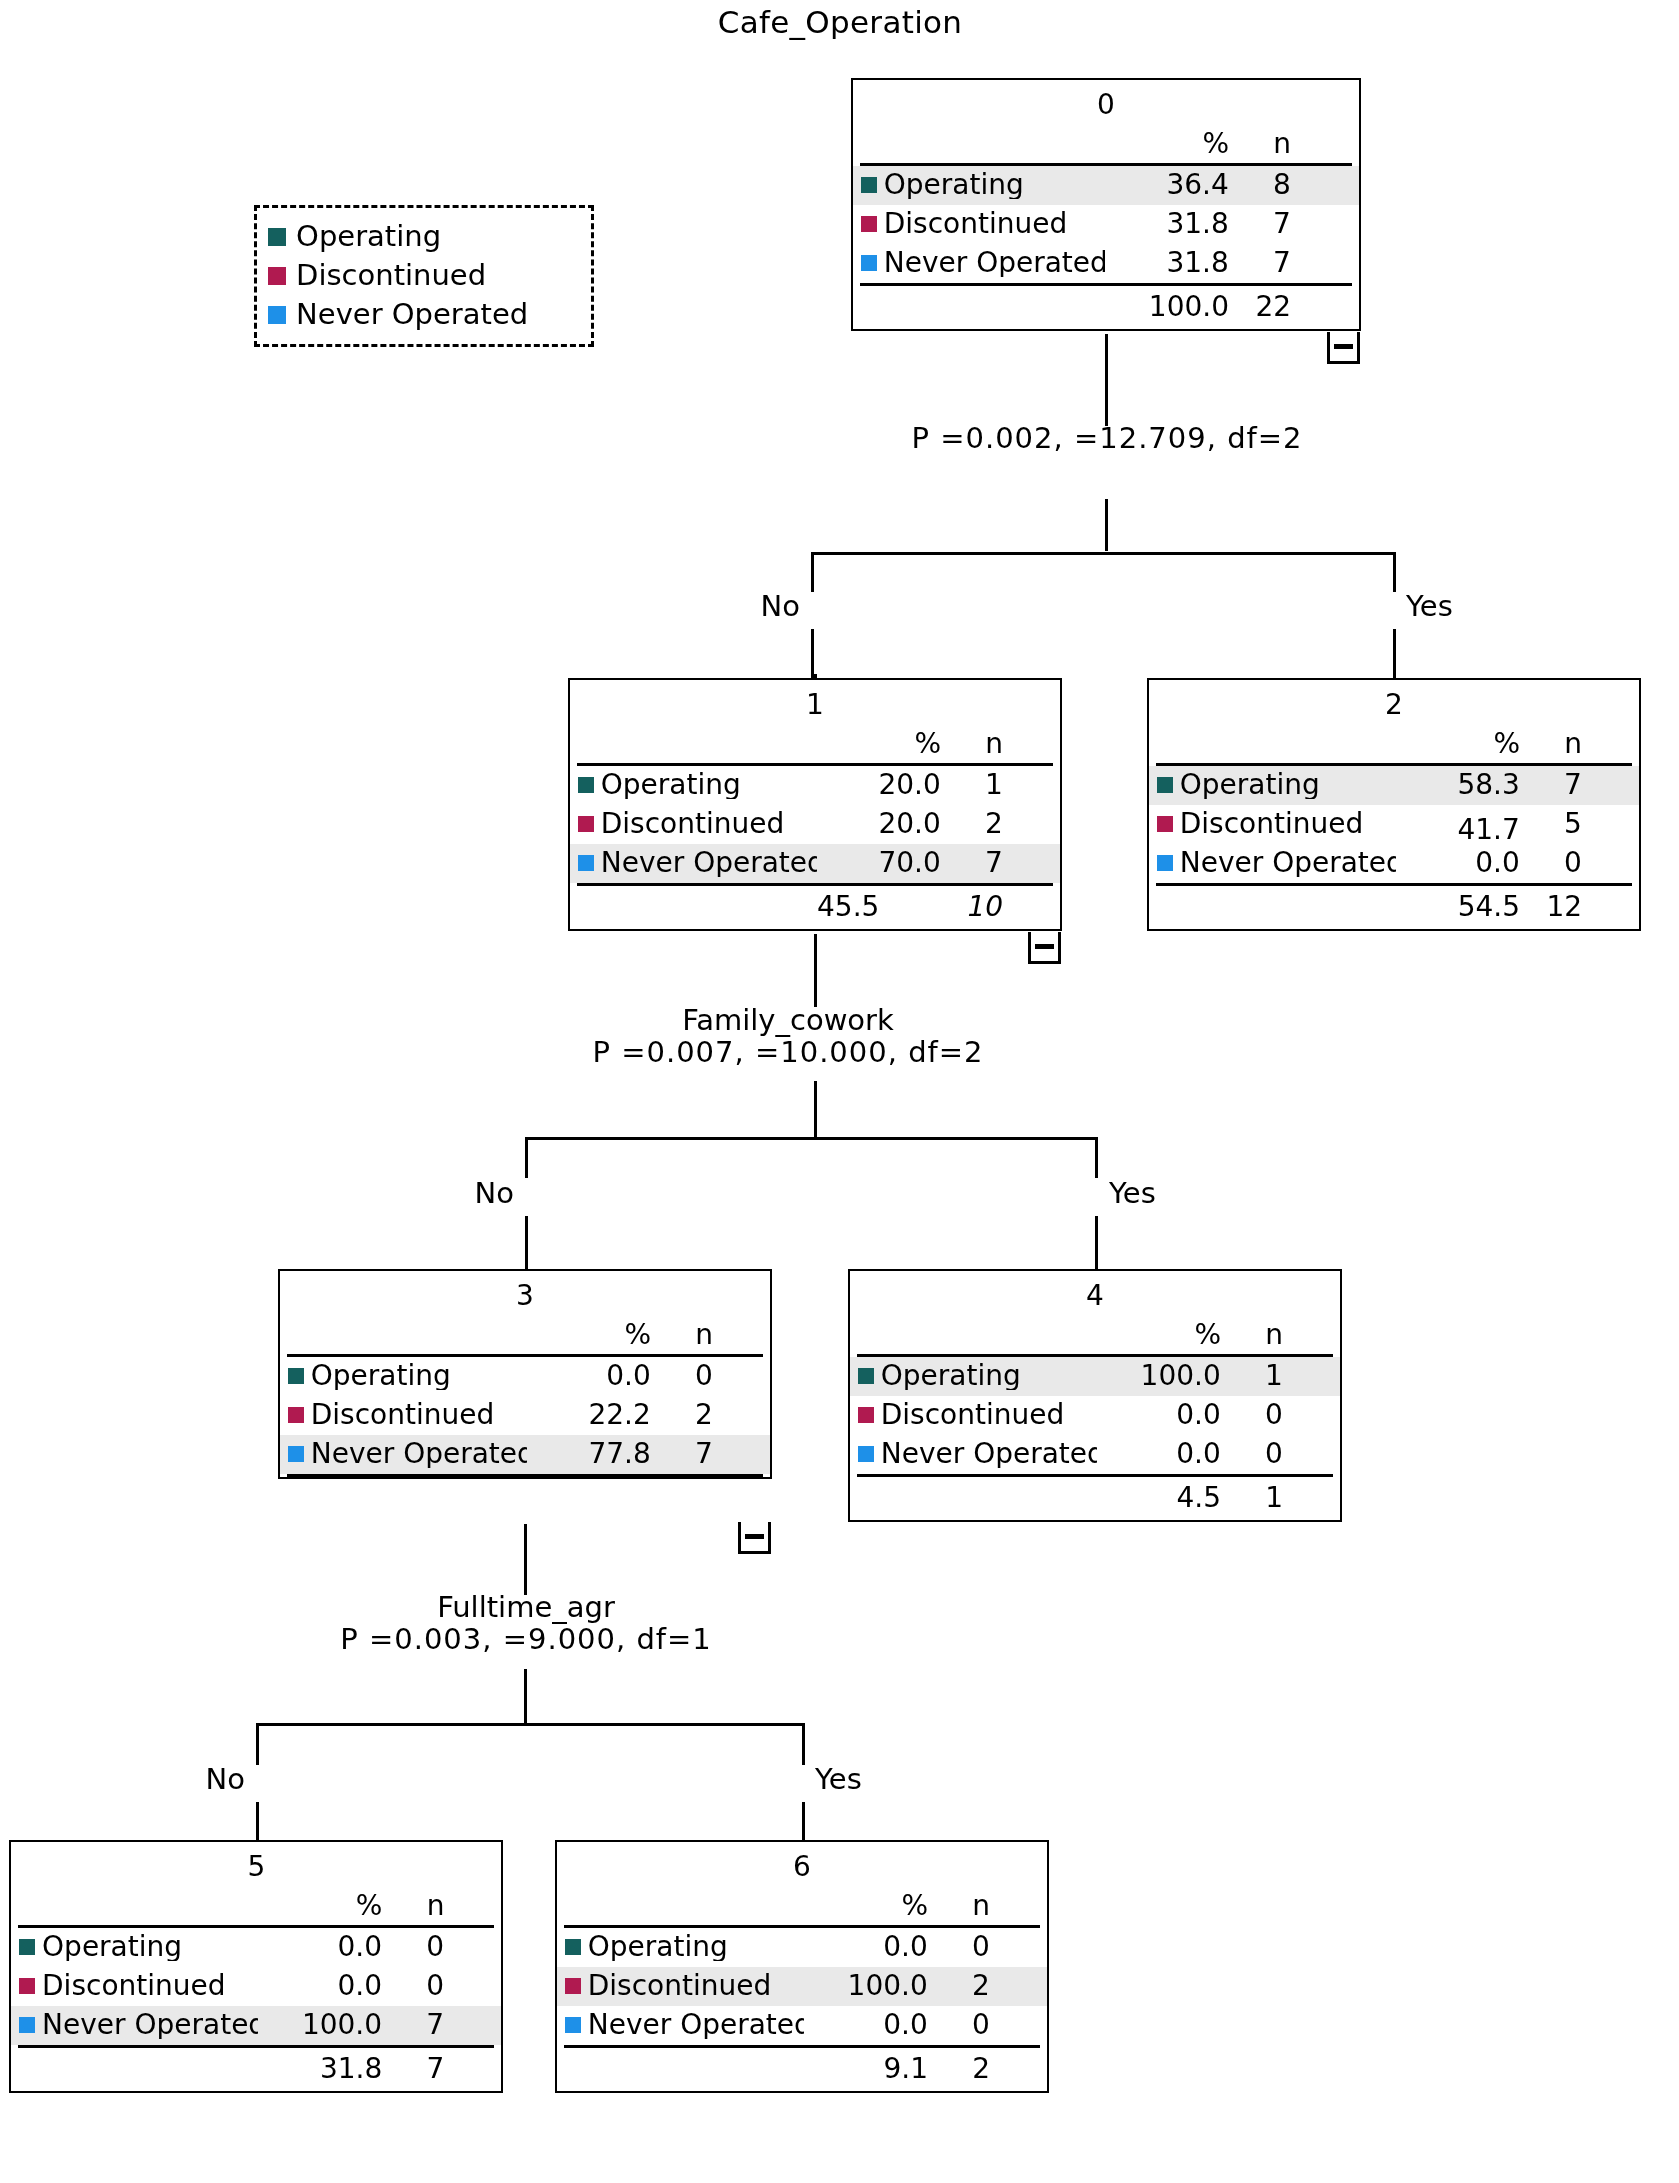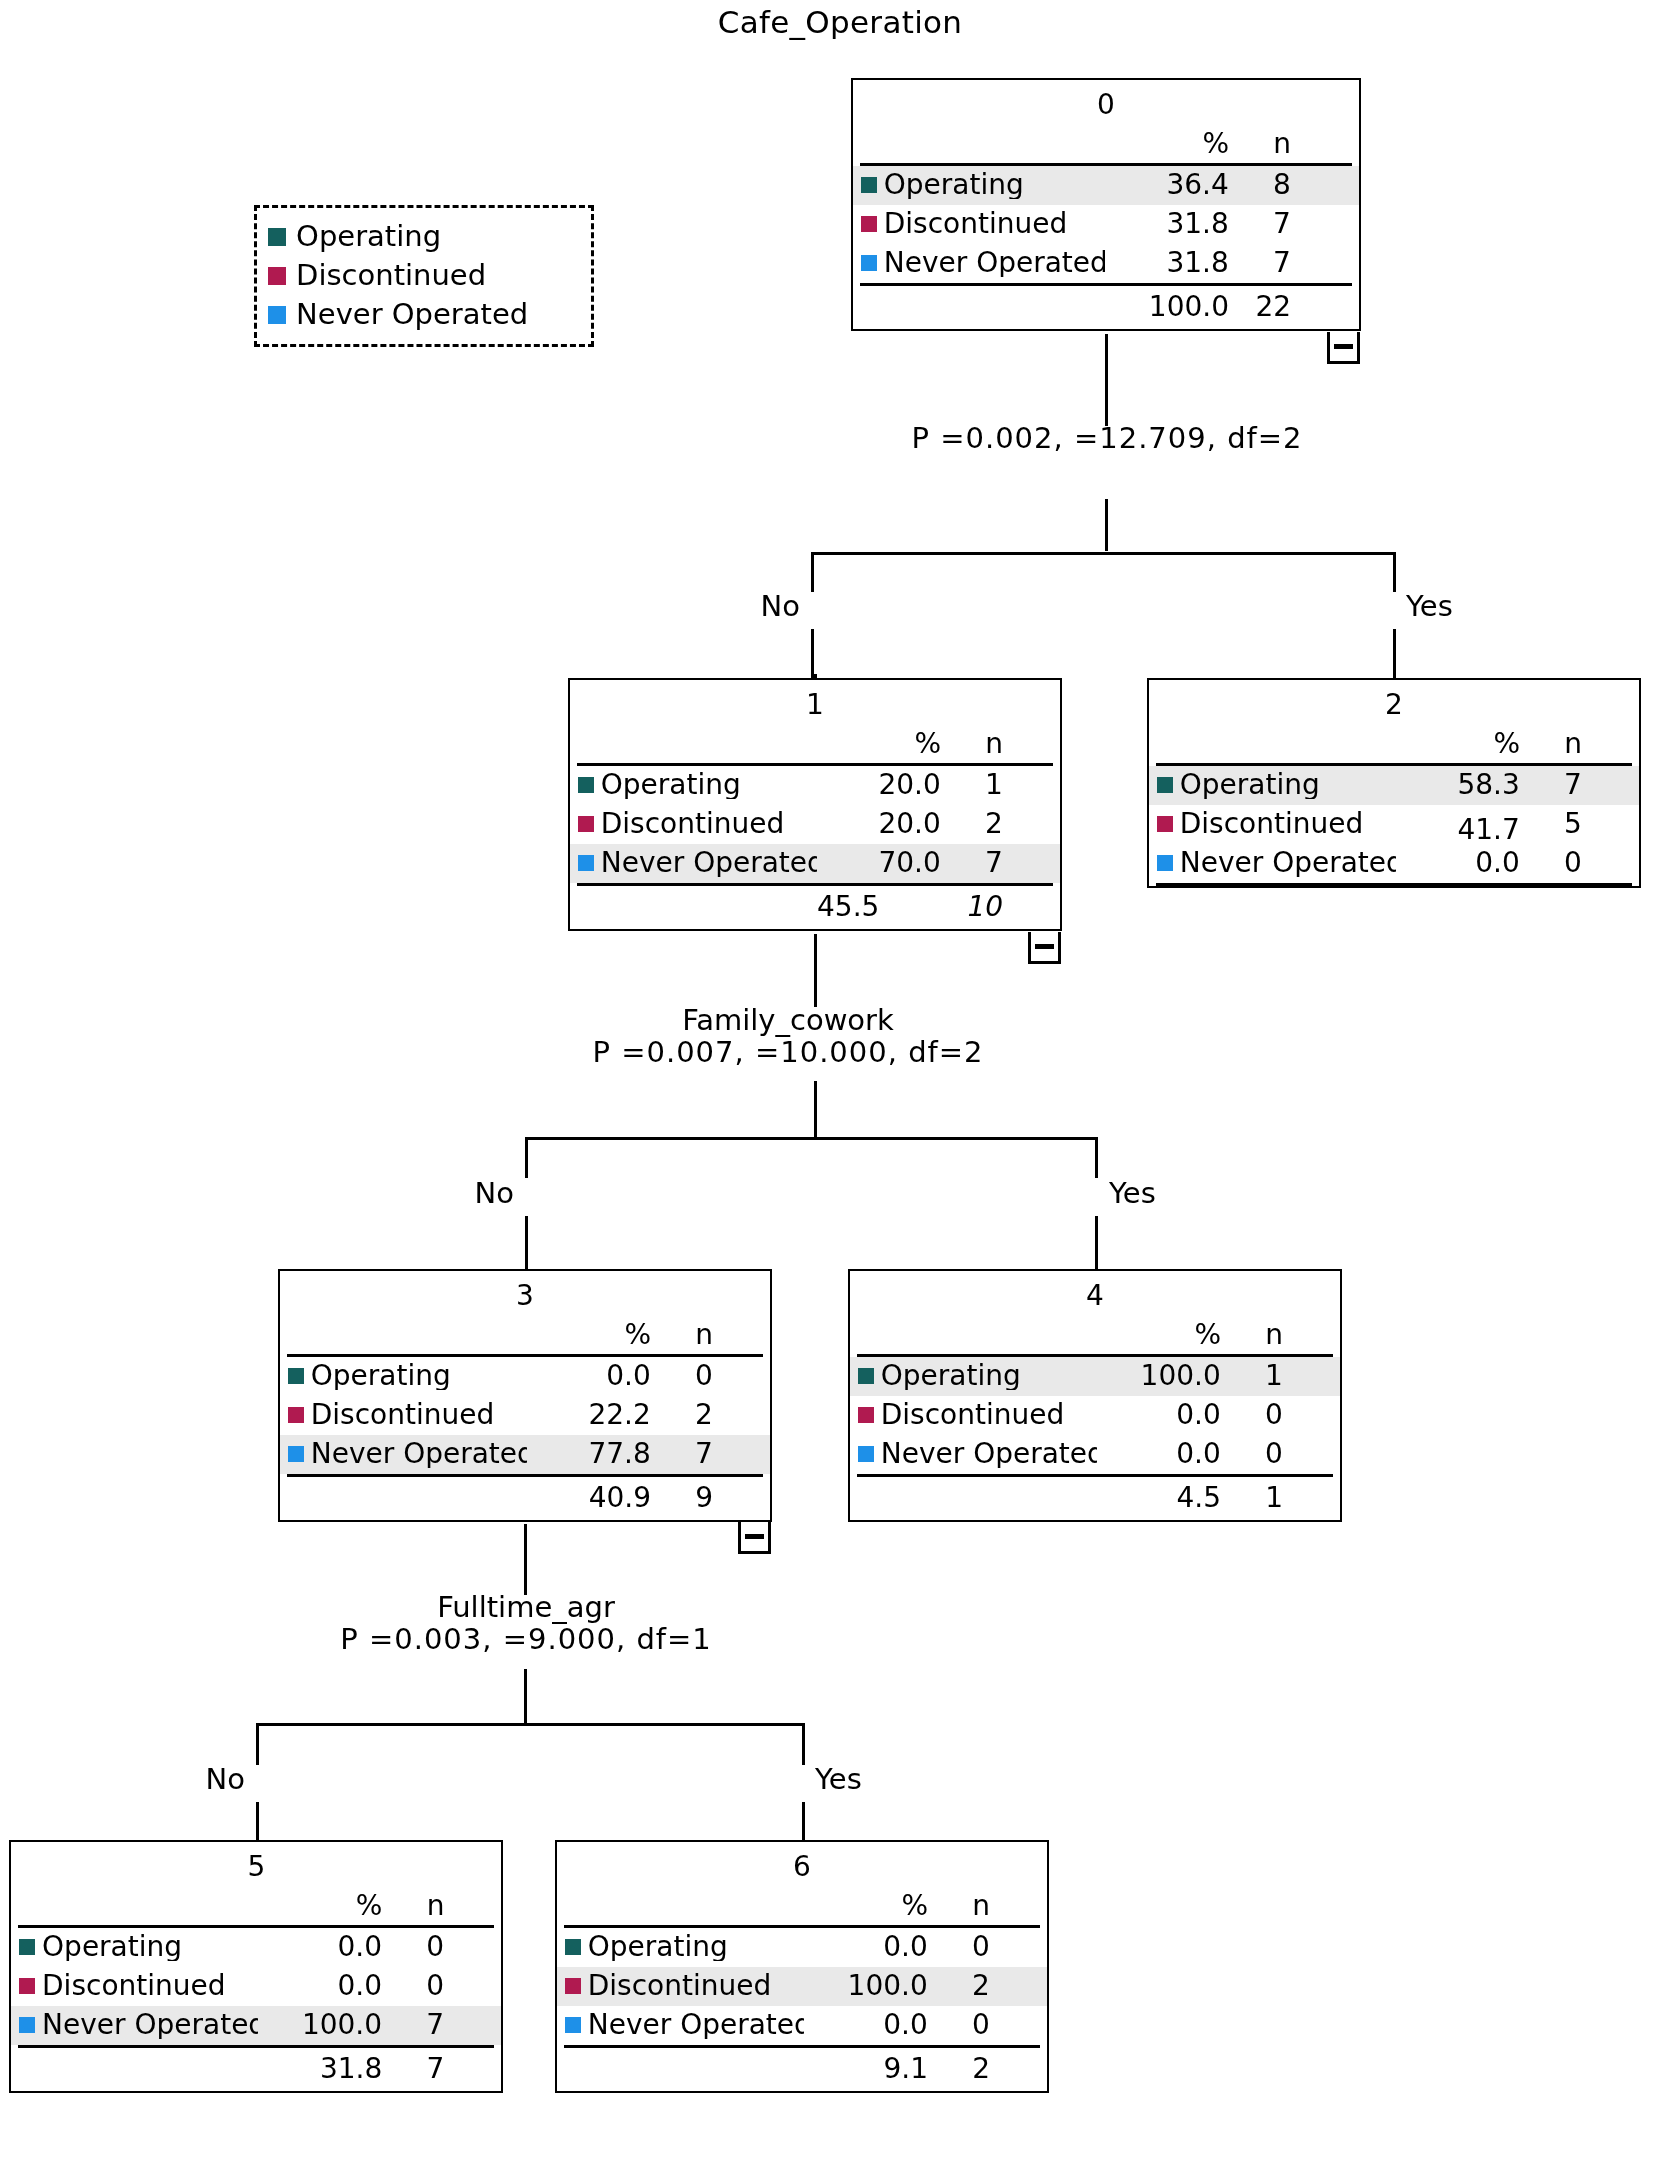--- a/index.html
+++ b/index.html
@@ -268,20 +268,25 @@
           <span class="pct" style="flex:0 0 124px;margin-top:12px;">41.7</span>
           <span class="cnt" style="flex:0 0 57px;">5</span>
         </div>
         <div class="row">
           <span class="sw" style="background:#1e90e8;"></span>
           <span class="cat" style="flex:0 0 216px;">Never Operated</span>
           <span class="pct" style="flex:0 0 124px;">0.0</span>
           <span class="cnt" style="flex:0 0 57px;">0</span>
         </div>
         <div class="node-rule"></div>
+        <div class="total-row">
+          <span style="flex:0 0 247px;"></span>
+          <span style="flex:0 0 124px;text-align:right;padding-right:5.1px;">54.5</span>
+          <span style="flex:0 0 57px;text-align:right;padding-right:8.2px;">12</span>
+        </div>
       </div>
       <div class="abs node" style="left:278px;top:1269px;width:494px;">
         <div class="node-id">3</div>
         <div class="node-colhead">
           <span style="flex:0 0 247px;"></span>
           <span style="flex:0 0 124px;text-align:right;padding-right:5.1px;">%</span>
           <span style="flex:0 0 57px;text-align:right;padding-right:8.2px;">n</span>
         </div>
         <div class="node-rule"></div>
         <div class="row">
@@ -296,25 +301,20 @@
           <span class="pct" style="flex:0 0 124px;">22.2</span>
           <span class="cnt" style="flex:0 0 57px;">2</span>
         </div>
         <div class="row hl">
           <span class="sw" style="background:#1e90e8;"></span>
           <span class="cat" style="flex:0 0 216px;">Never Operated</span>
           <span class="pct" style="flex:0 0 124px;">77.8</span>
           <span class="cnt" style="flex:0 0 57px;">7</span>
         </div>
         <div class="node-rule"></div>
-        <div class="total-row">
-          <span style="flex:0 0 247px;"></span>
-          <span style="flex:0 0 124px;text-align:right;padding-right:5.1px;">40.9</span>
-          <span style="flex:0 0 57px;text-align:right;padding-right:8.2px;">9</span>
-        </div>
       </div>
       <div class="abs collapse-btn" style="left:738px;top:1522px;">
         <span class="minus"></span>
       </div>
       <div class="abs node" style="left:848px;top:1269px;width:494px;">
         <div class="node-id">4</div>
         <div class="node-colhead">
           <span style="flex:0 0 247px;"></span>
           <span style="flex:0 0 124px;text-align:right;padding-right:5.1px;">%</span>
           <span style="flex:0 0 57px;text-align:right;padding-right:8.2px;">n</span>

